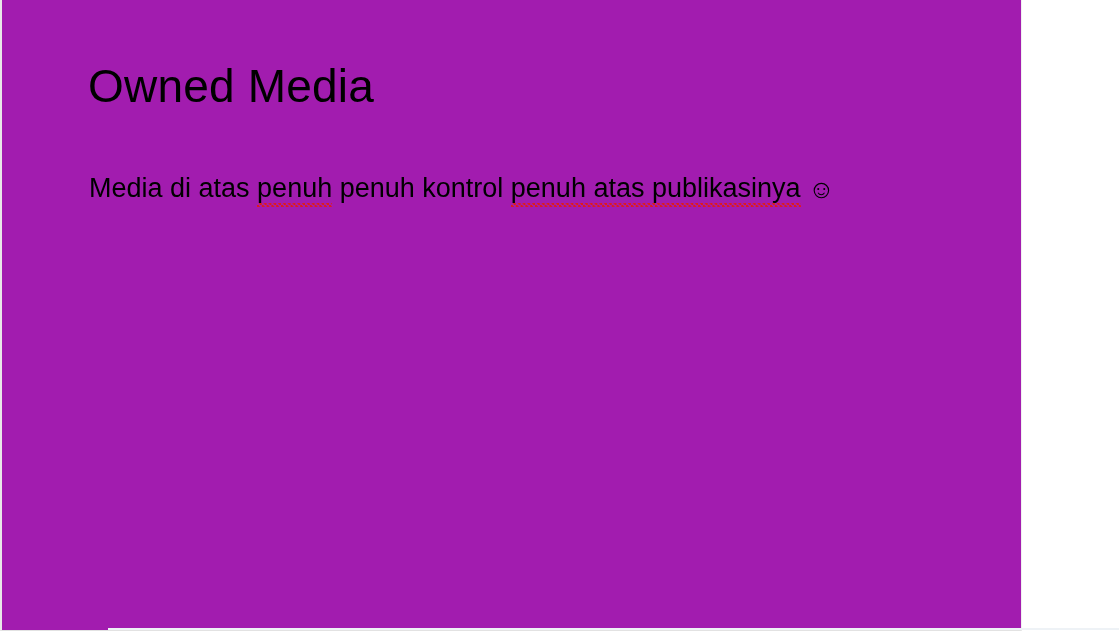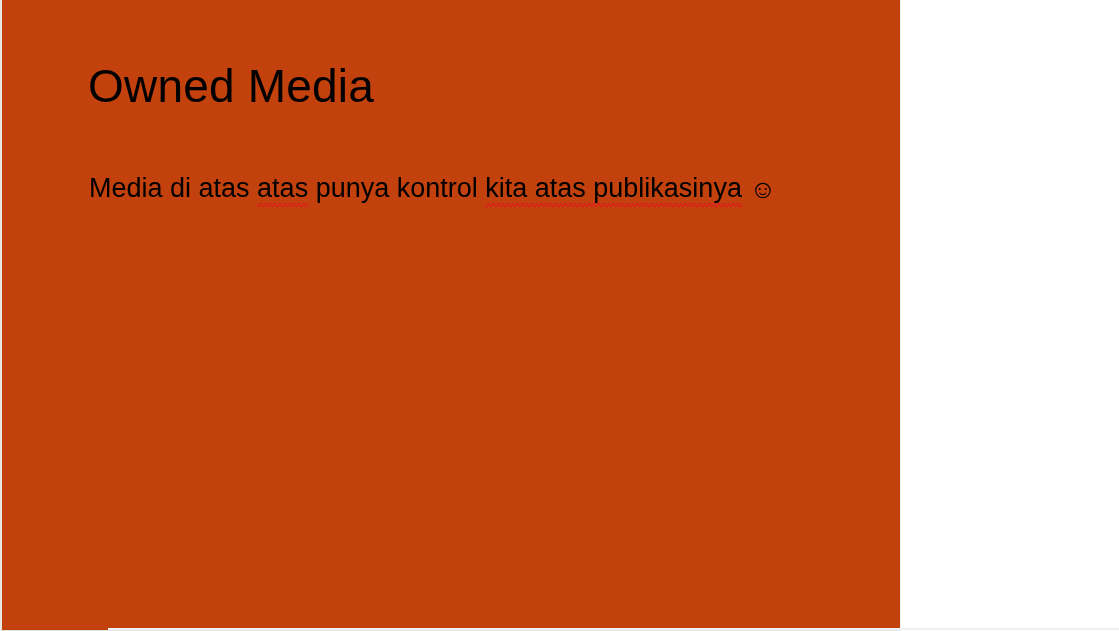--- a/index.html
+++ b/index.html
@@ -8,23 +8,23 @@
     background: #ffffff;
   }
   body {
     width: 1119px;
     height: 631px;
     font-family: "Liberation Sans", sans-serif;
     overflow: hidden;
   }
   .slide {
     position: relative;
-    width: 901px;
+    width: 1022px;
     height: 631px;
-    background: #c2410c;
+    background: #a21caf;
     box-sizing: border-box;
     border-left: 2px solid #e8e8e8;
     border-right: 1px solid #f0f0f0;
     border-bottom: 1px solid #e2e2e2;
   }
   .slide-title {
     position: absolute;
     left: 86px;
     top: 58px;
     font-size: 46px;
@@ -76,17 +76,17 @@
   }
 </style>
 </head>
 <body>
 
 <div class="slide">
 
   <div class="slide-title">Owned Media</div>
 
   <div class="slide-body">
-    <span>Media di atas </span><span class="spellcheck">atas</span><span> punya kontrol </span><span class="spellcheck">kita atas publikasinya</span><span> </span><span class="smiley">☺</span>
+    <span>Media di atas </span><span class="spellcheck">penuh</span><span> penuh kontrol </span><span class="spellcheck">penuh atas publikasinya</span><span> </span><span class="smiley">☺</span>
   </div>
 
   <div class="bottom-accent"></div>
 </div>
 
 </body></html>

